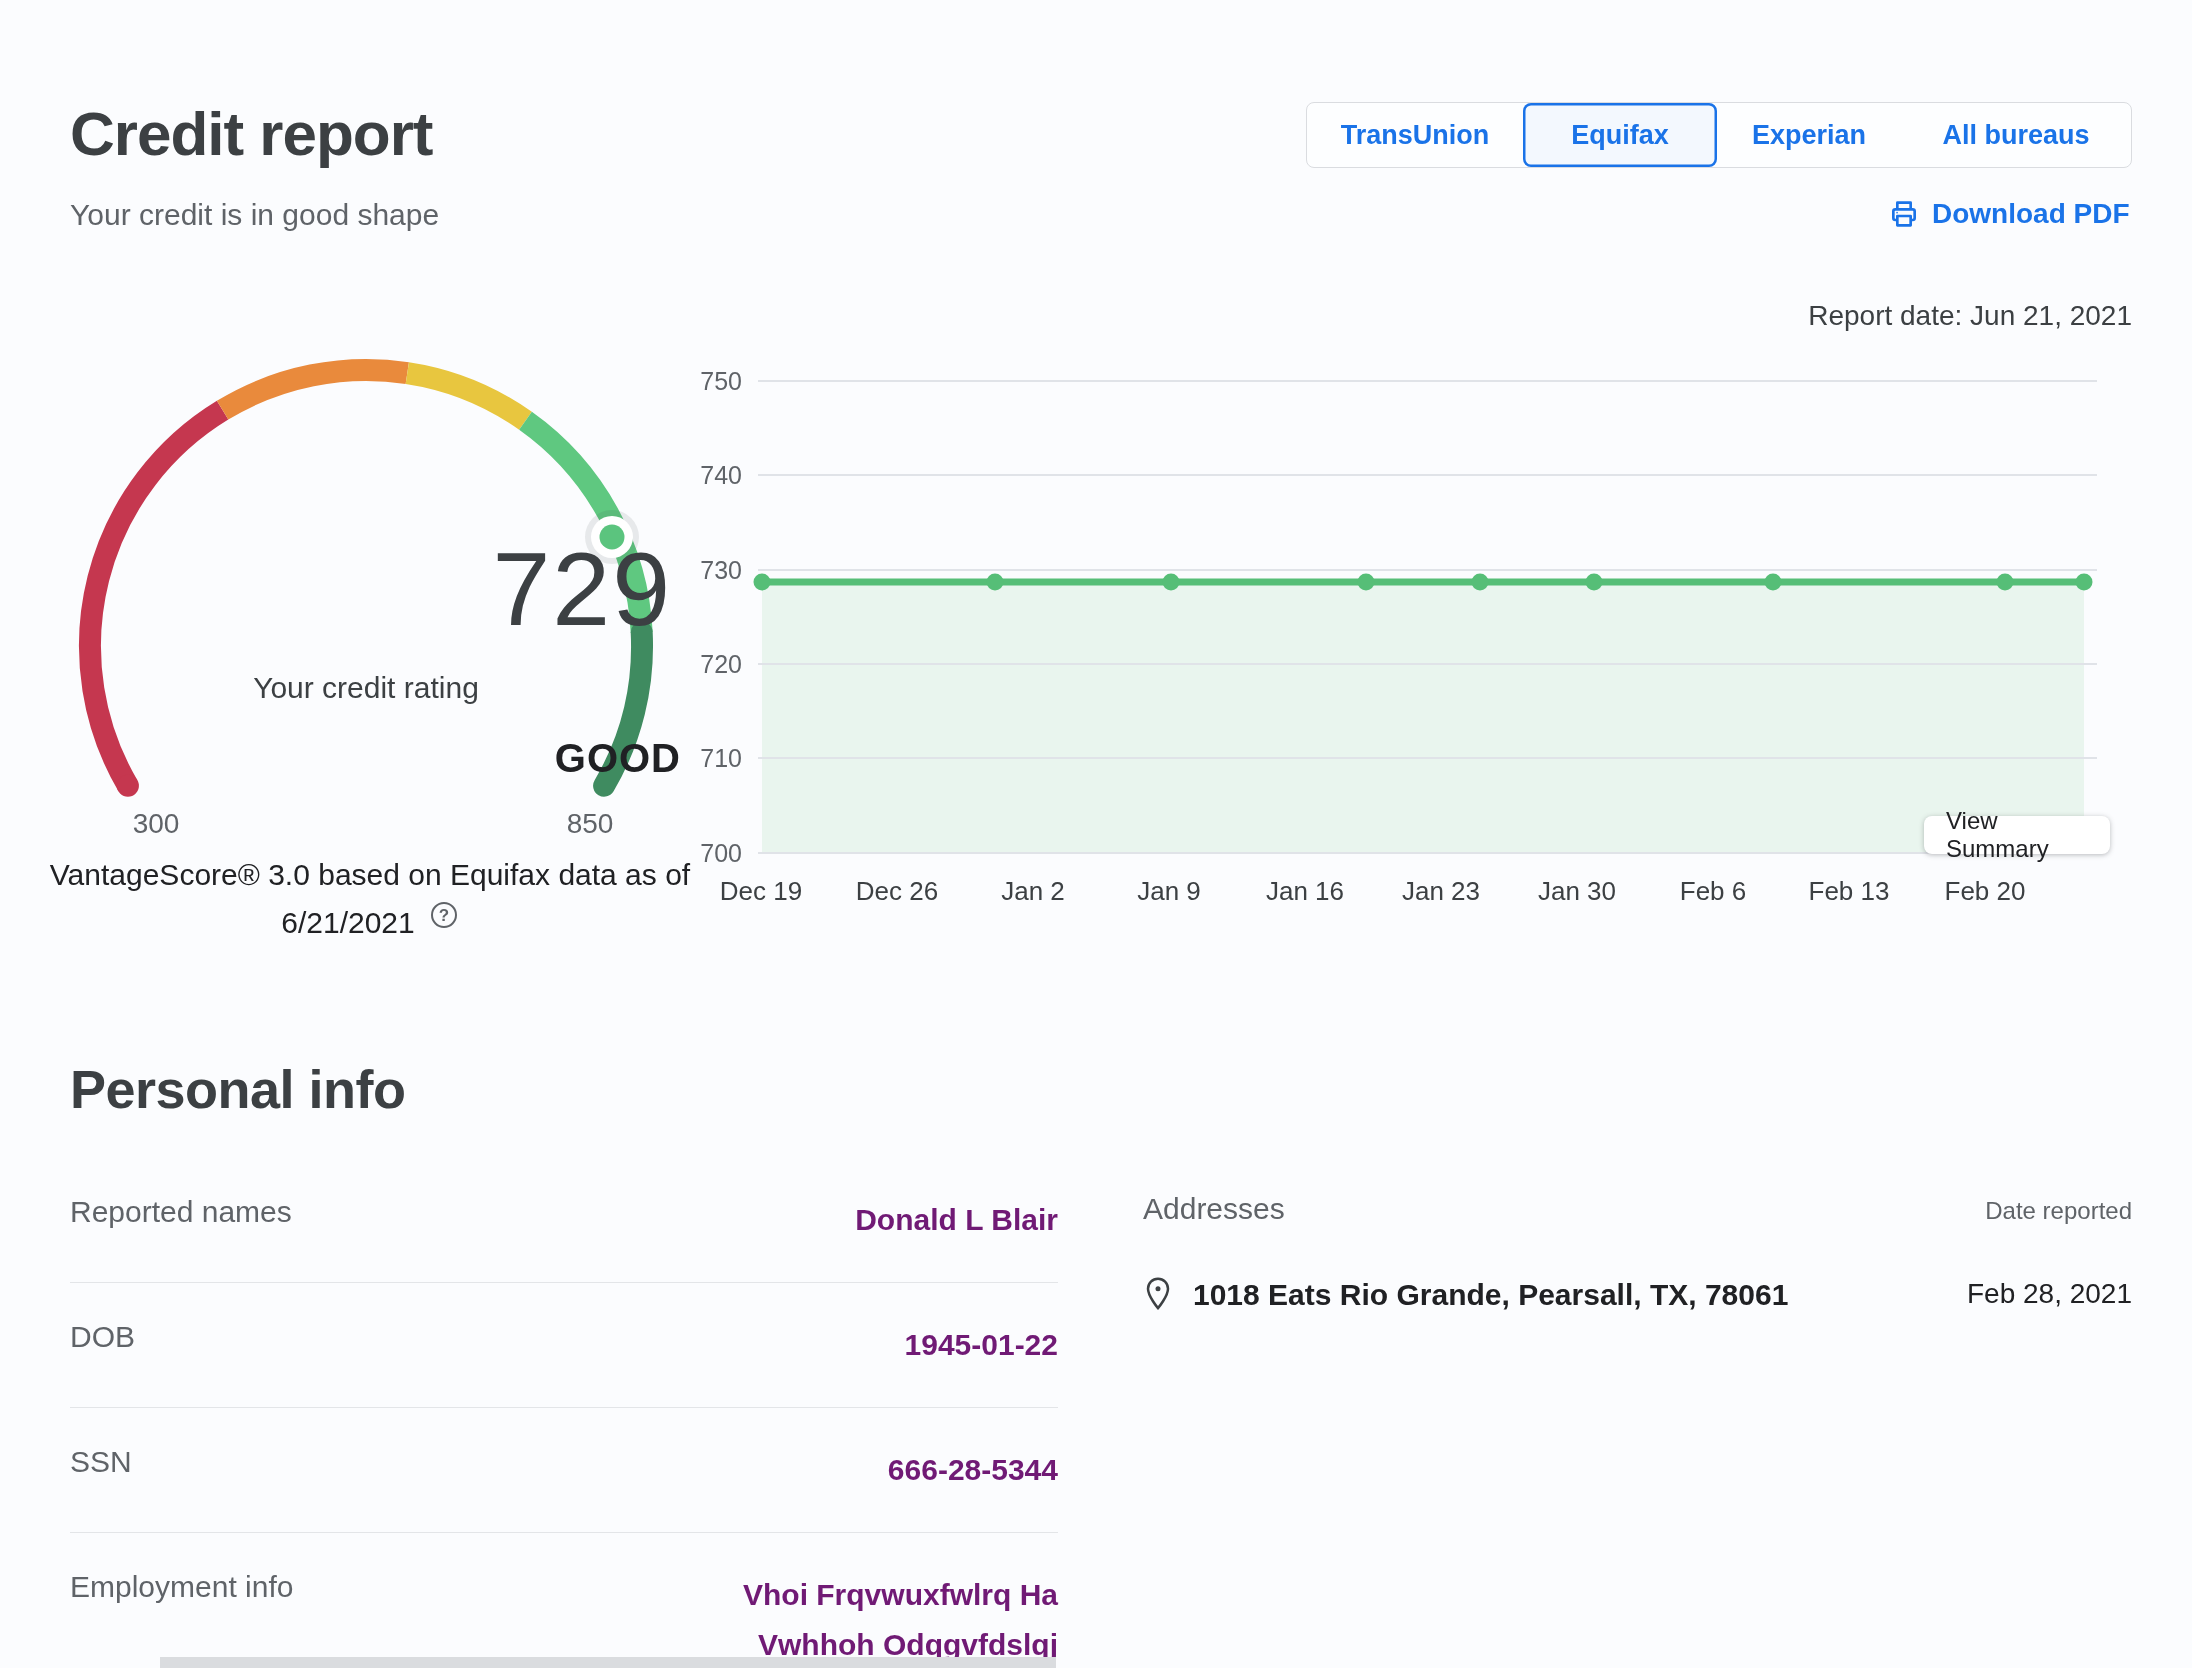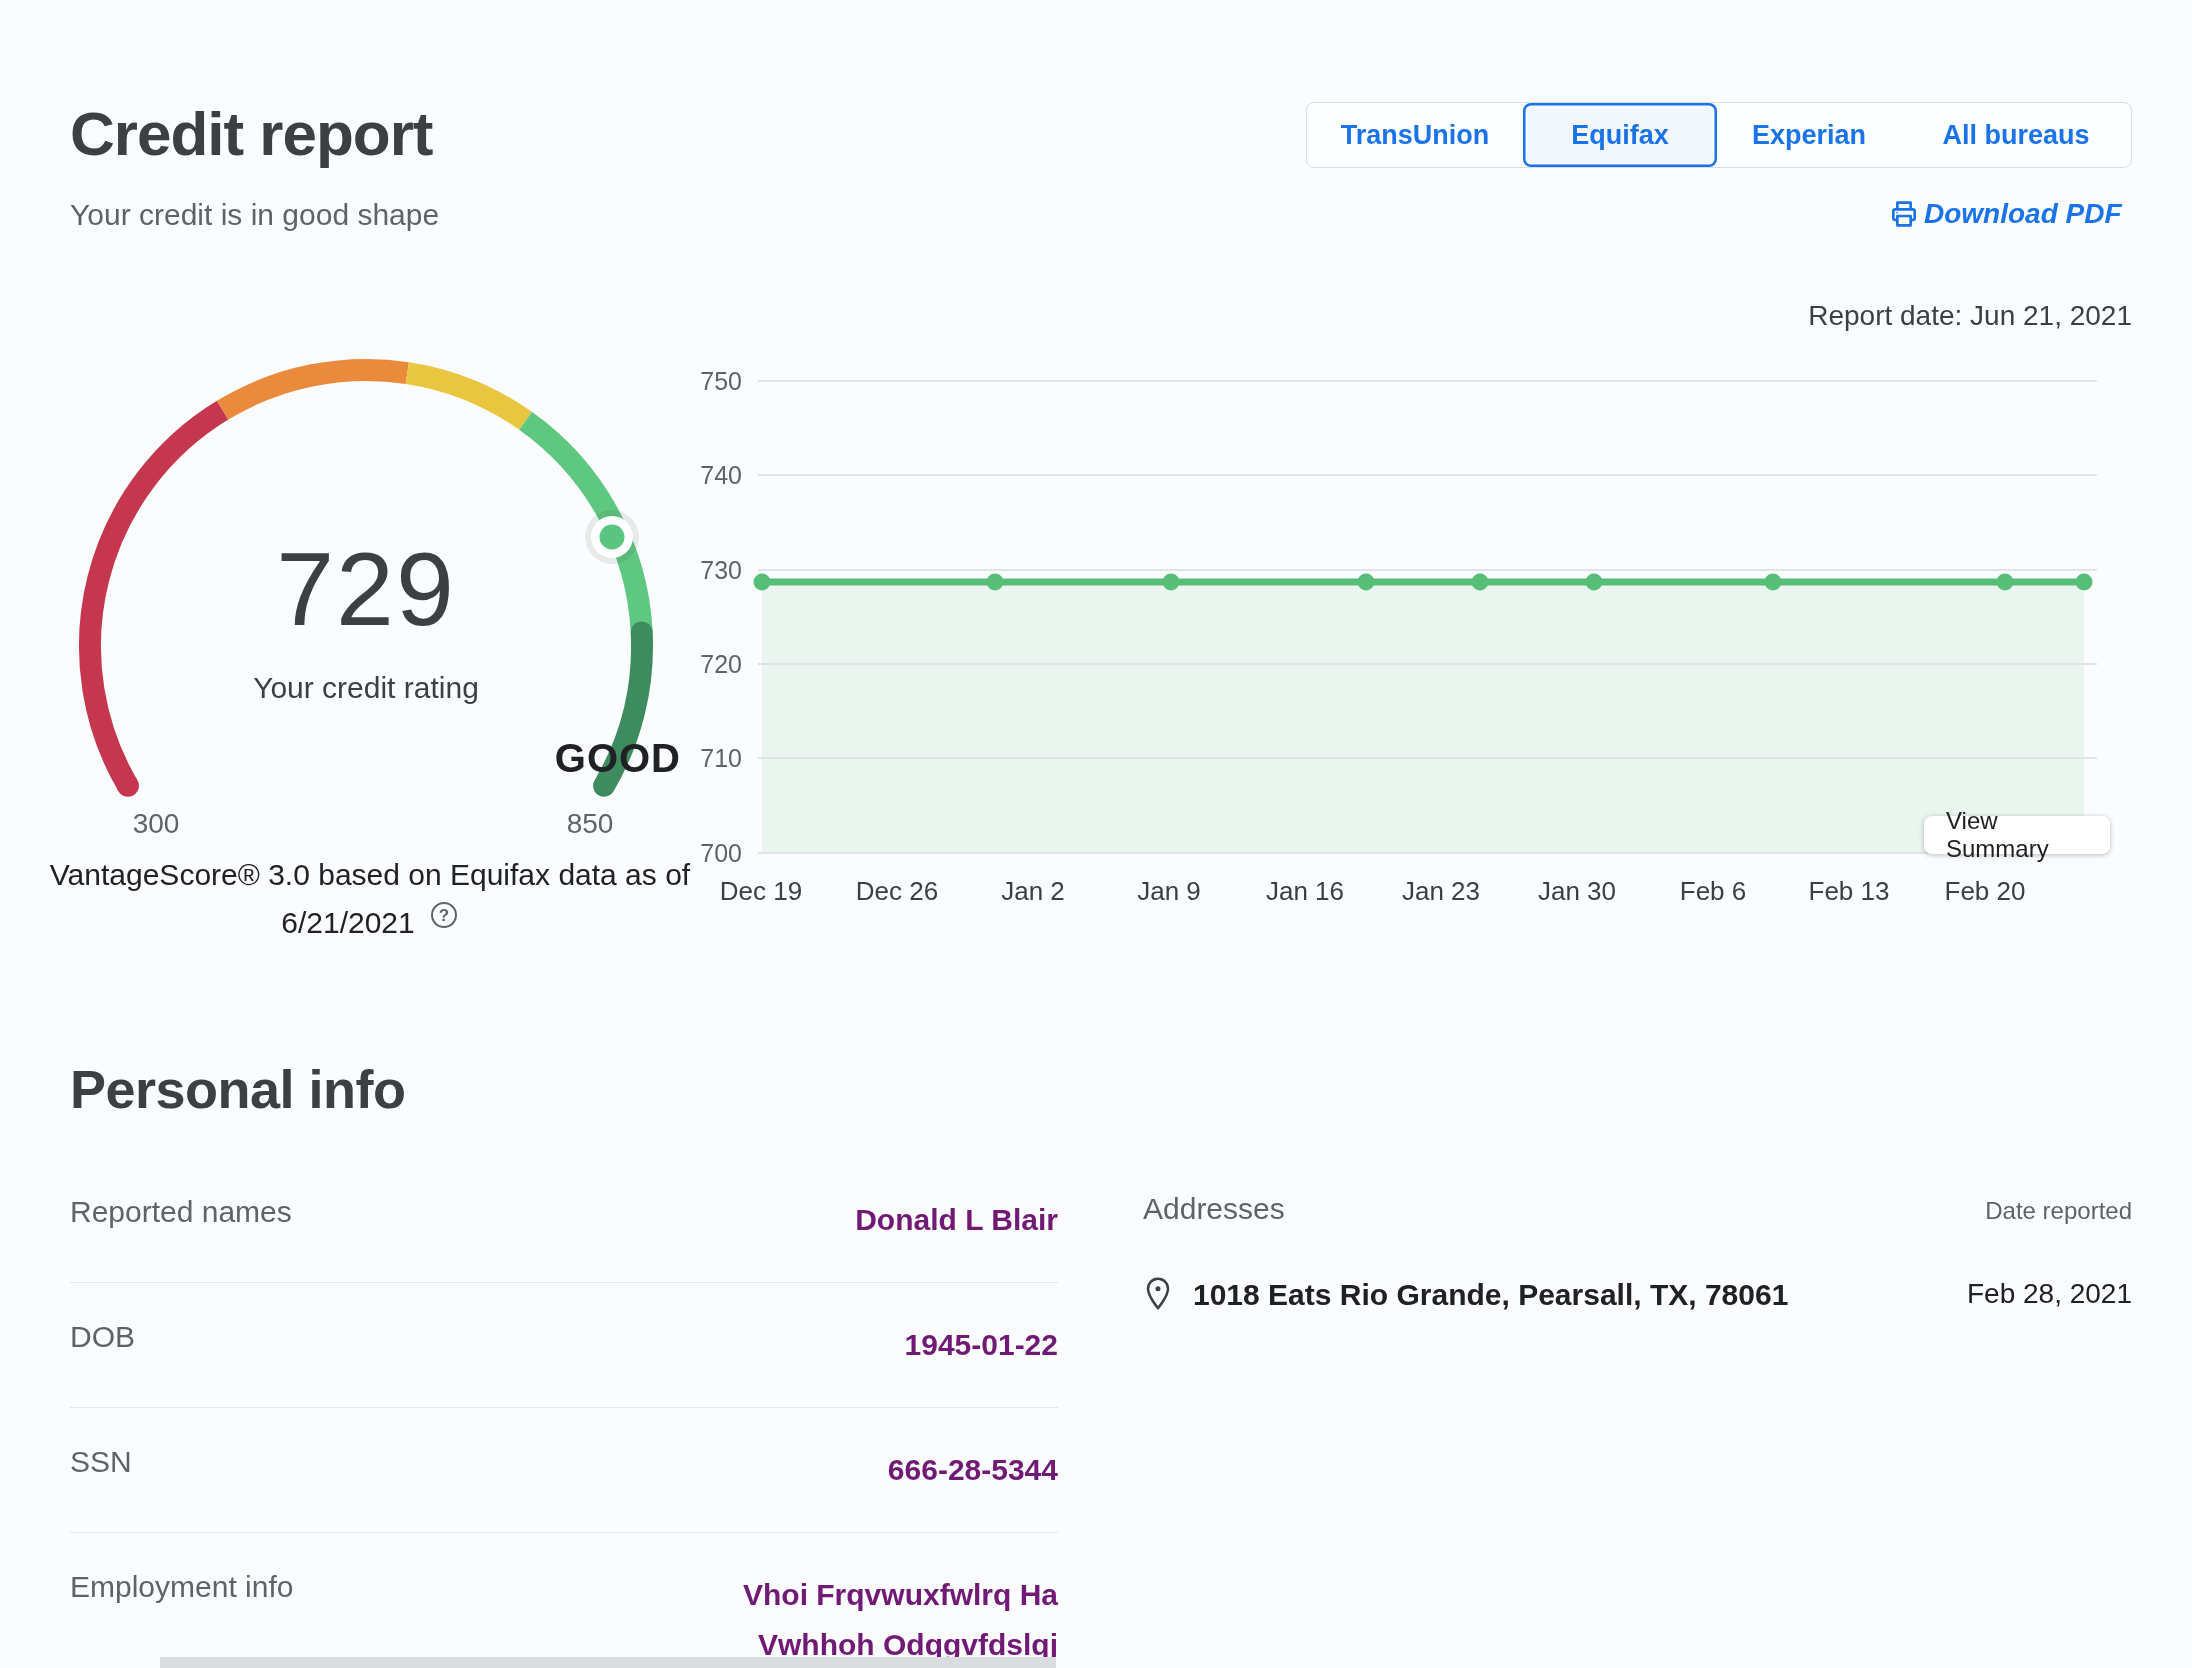--- a/index.html
+++ b/index.html
@@ -11,27 +11,27 @@
   
   .page-title { left:70px; top:98px; font-size:62px; font-weight:bold; color:#3C4043; letter-spacing:-1px; }
   .page-subtitle { left:70px; top:198px; font-size:30px; color:#5F6368; }
 
   
   .tabs { left:1306px; top:102px; width:826px; height:66px; border:1px solid #DADCE0; border-radius:8px; background:#FDFEFF; display:flex; align-items:stretch; }
   .tab { display:flex; align-items:center; justify-content:center; font-size:27px; font-weight:bold; color:#1A73E8; cursor:pointer; }
   .tab.w1 { width:216px; } .tab.w2 { width:194px; } .tab.w3 { width:184px; } .tab.w4 { width:230px; }
   .tab.active { box-shadow: inset 0 0 0 2.5px #1A73E8; border-radius:8px; background:#F3F8FE; }
 
-  .download { left:1888px; top:192px; width:244px; height:44px; display:flex; align-items:center; gap:4px; color:#1A73E8; font-size:28px; font-weight:bold; cursor:pointer;font-style:italic; }
+  .download { left:1888px; top:192px; width:244px; height:44px; display:flex; align-items:center; gap:12px; color:#1A73E8; font-size:28px; font-weight:bold; cursor:pointer; }
 
   .report-date { left:1540px; top:300px; width:592px; text-align:right; font-size:28px; color:#3C4043; }
 
   
   .gauge-wrap { left:60px; top:330px; width:620px; height:545px; }
-  .gauge-score { position:absolute; left:0; top:200px; width:612px; text-align:center; font-size:104px; color:#3C4043; letter-spacing:2px; }
+  .gauge-score { position:absolute; left:0; top:200px; width:612px; text-align:right; font-size:104px; color:#3C4043; letter-spacing:2px; }
   .gauge-caption { position:absolute; left:0; top:341px; width:612px; text-align:center; font-size:30px; color:#3C4043; }
   .gauge-rating { position:absolute; left:9px; top:406px; width:612px; text-align:right; font-size:40px; font-weight:bold; color:#202124; letter-spacing:1px; }
   .gauge-min { position:absolute; left:46px; top:478px; width:100px; text-align:center; font-size:28px; color:#5F6368; }
   .gauge-max { position:absolute; left:480px; top:478px; width:100px; text-align:center; font-size:28px; color:#5F6368; }
   .gauge-footnote { left:40px; top:852px; width:660px; text-align:center; font-size:30px; color:#202124; line-height:46px; }
   .footnote-line2 { display:inline-flex; align-items:flex-start; gap:14px; vertical-align:middle; }
 
   
   .chart-wrap { left:690px; top:350px; width:1420px; height:570px; }
   .view-summary { position:absolute; left:1234px; top:466px; height:38px; padding:14px 22px; display:flex; align-items:center; background:#FFFFFF; border-radius:8px; box-shadow:0 1px 5px rgba(60,64,67,0.35); font-size:24px; color:#202124; cursor:pointer; }

